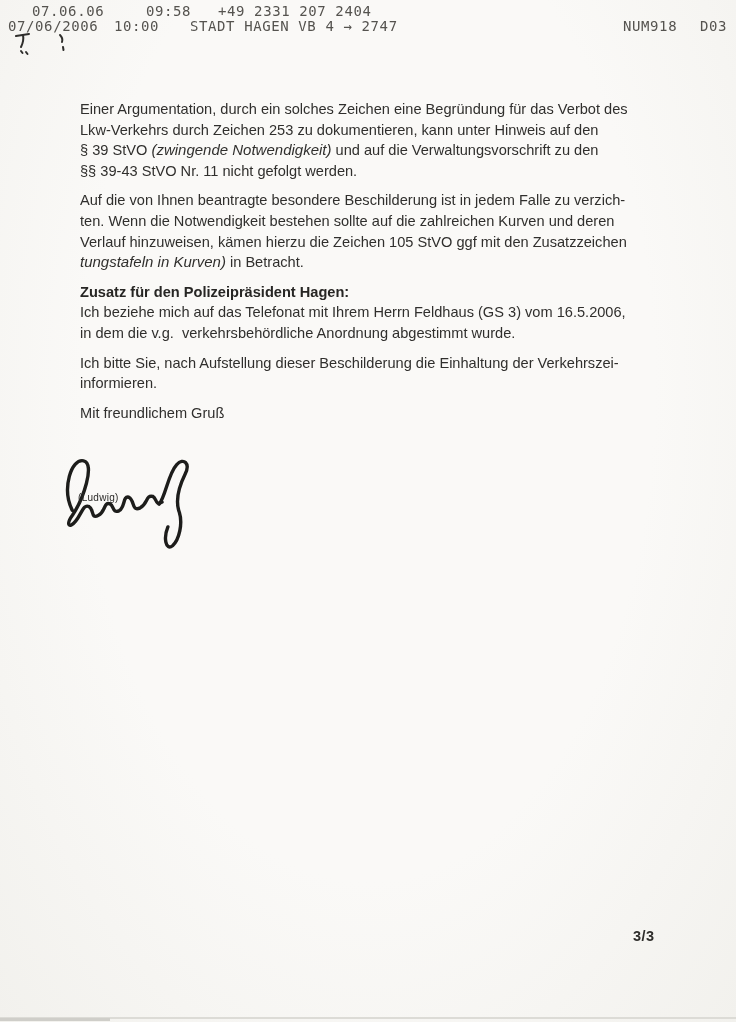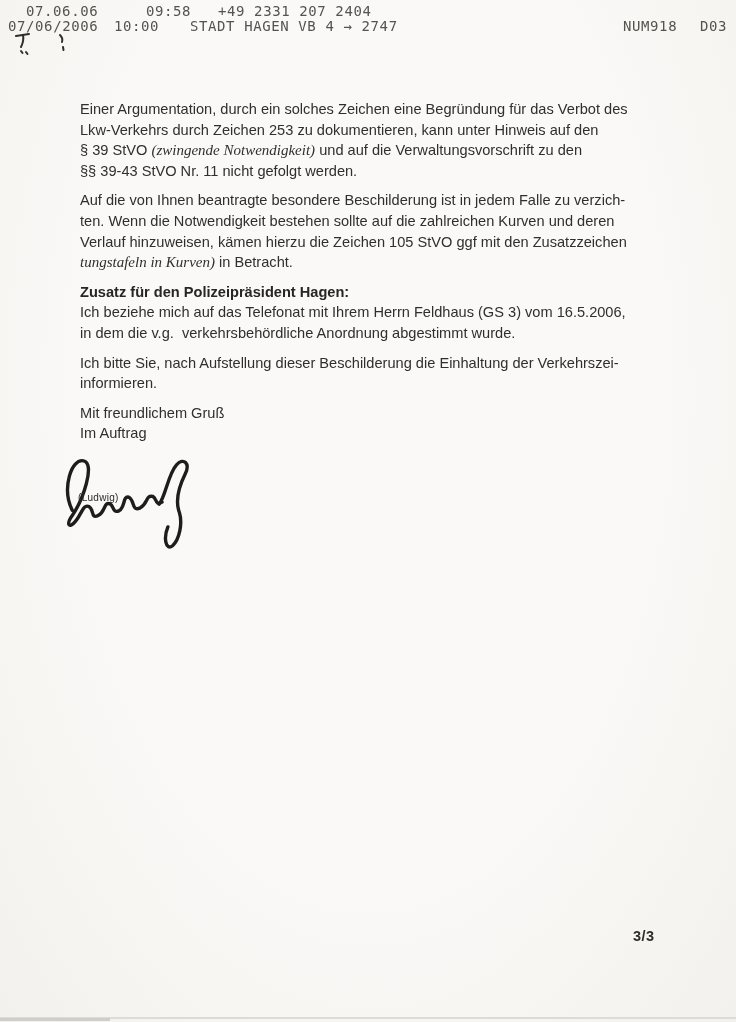--- a/index.html
+++ b/index.html
@@ -26,21 +26,21 @@
   .pen-marks{position:absolute;left:8px;top:30px;}
   
   .letter{
     position:absolute;left:80px;top:99px;width:600px;
     color:#302f2d;font-size:14.6px;line-height:20.6px;
   }
   .para{margin:0 0 9px 0;}
   .line{display:block;white-space:pre;}
   .seg-n{font-family:"Liberation Sans",sans-serif;}
   .seg-b{font-family:Liberation Sans, sans-serif;font-weight:bold;color:#272624;}
-  .seg-i{font-family:Liberation Serif, serif;font-style:italic;font-size:15px;}
+  .seg-i{font-family:Liberation Sans, sans-serif;font-style:italic;font-size:15px;}
   
   .signature{position:absolute;left:56px;top:446px;}
   .signature svg{transform:rotate(-2deg);}
   .sig-name{
     position:absolute;left:78px;top:492px;
     font-size:10px;color:#2c2b29;letter-spacing:.3px;
   }
   
   .page-number{
     position:absolute;left:633px;top:928px;
@@ -55,21 +55,21 @@
     position:absolute;left:0;bottom:1px;width:110px;height:3px;
     background:#cfcec9;
   }
 </style>
 </head>
 <body>
 
 <div class="page">
 
   <div class="fax-header">
-    <span class="h-r1" style="left:26px">07.06.06</span>
+    <span class="h-r1" style="left:32px">07.06.06</span>
     <span class="h-r1" style="left:146px">09:58</span>
     <span class="h-r1" style="left:218px">+49 2331 207 2404</span>
 
     <span class="h-r2" style="left:8px">07/06/2006</span>
     <span class="h-r2" style="left:114px">10:00</span>
     <span class="h-r2" style="left:190px">STADT HAGEN VB 4 → 2747</span>
     <span class="h-r2" style="left:623px">NUM918</span>
     <span class="h-r2" style="left:700px">D03</span>
   </div>
 
@@ -103,21 +103,20 @@
         <span class="line"><span class="seg-b">Zusatz für den Polizeipräsident Hagen:</span></span>
         <span class="line"><span class="seg-n">Ich beziehe mich auf das Telefonat mit Ihrem Herrn Feldhaus (GS 3) vom 16.5.2006,</span></span>
         <span class="line"><span class="seg-n">in dem die v.g.  verkehrsbehördliche Anordnung abgestimmt wurde.</span></span>
       </p>
       <p class="para">
         <span class="line"><span class="seg-n">Ich bitte Sie, nach Aufstellung dieser Beschilderung die Einhaltung der Verkehrszei-</span></span>
         <span class="line"><span class="seg-n">informieren.</span></span>
       </p>
       <p class="para">
         <span class="line"><span class="seg-n">Mit freundlichem Gruß</span></span>
-        <span class="line"><span class="seg-n">Im Auftrag</span></span>
       </p>
     </div>
 
   <div class="signature">
     <svg width="160" height="112" viewBox="0 0 160 112" aria-hidden="true">
       <g stroke="#1d1d1b" stroke-width="3.4" fill="none" stroke-linecap="round" stroke-linejoin="round">
         <path d="M16 62 C6 40 17 10 29 13 C41 16 27 52 16 67 C9 76 12 81 19 73
                  C26 65 27 56 33 59 C38 62 34 72 42 68 C49 65 48 54 54 57
                  C58 59 56 67 63 64 C69 61 67 49 73 51 C79 54 75 66 84 62
                  C92 58 90 49 97 51 C101 53 99 61 106 57"></path>

